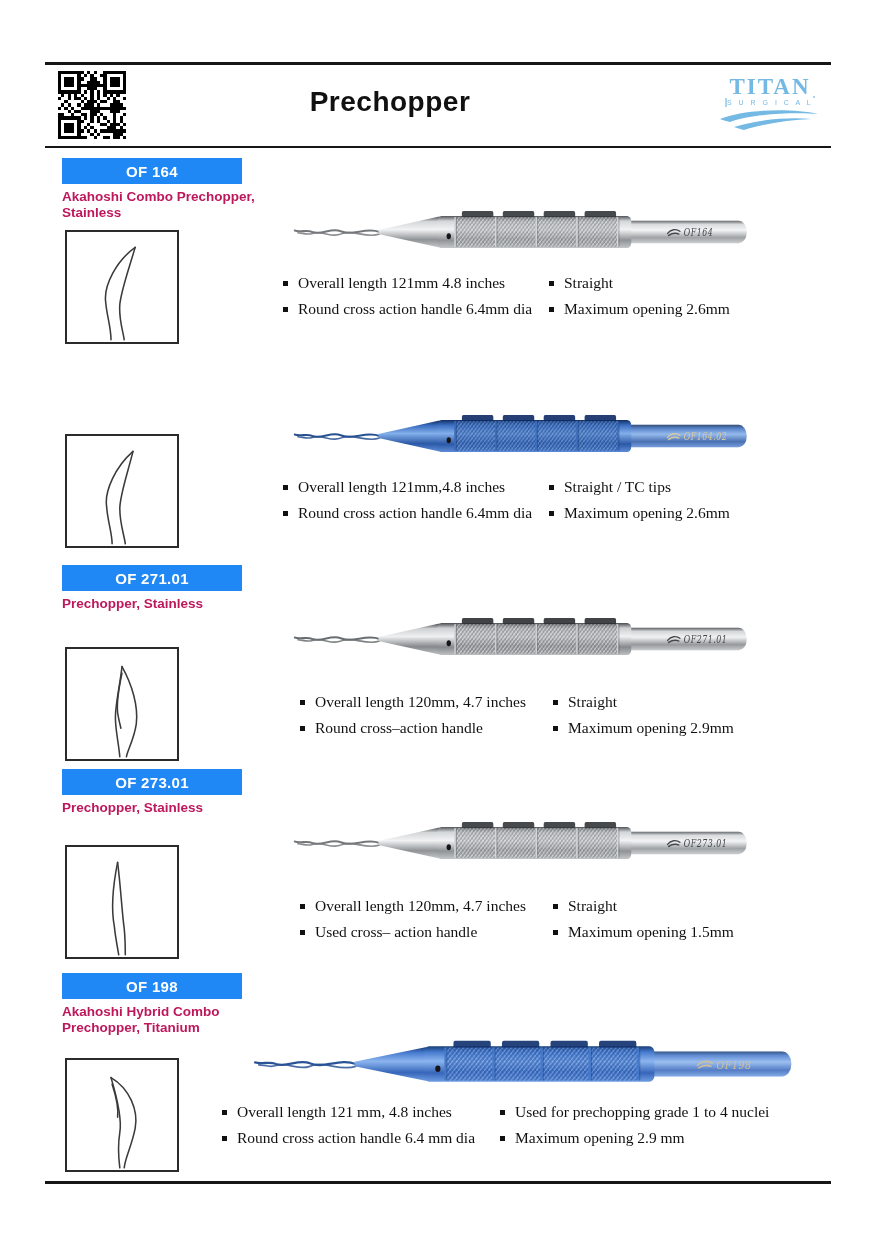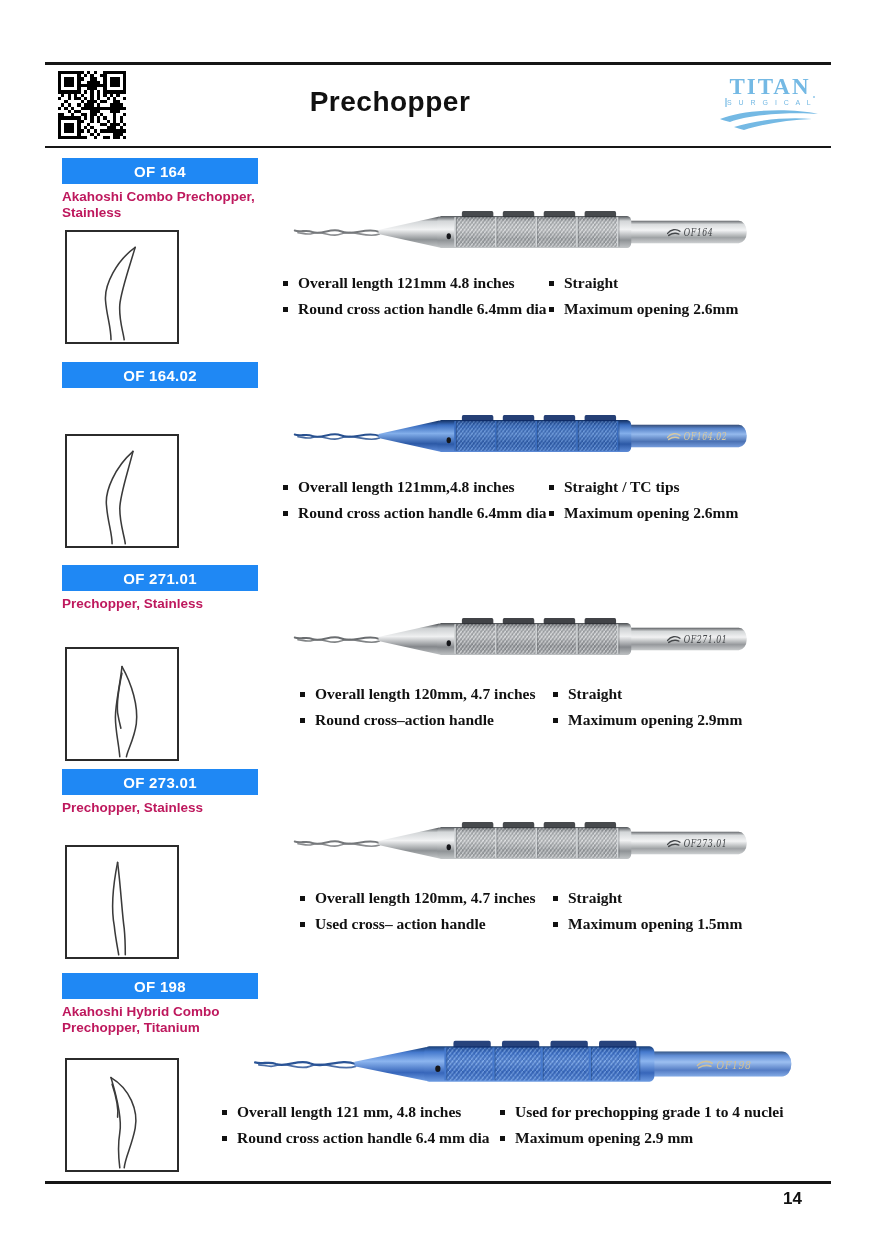--- a/index.html
+++ b/index.html
@@ -10,38 +10,38 @@
   .rule-header{top:146px;height:2px;}
   .rule-bottom{top:1181px;height:3px;}
   .qr{position:absolute;left:58px;top:71px;width:68px;height:68px;}
   .title{position:absolute;left:0;top:86px;width:780px;text-align:center;
          font-weight:bold;font-size:28px;letter-spacing:.5px;color:#111;}
   .logo{position:absolute;left:714px;top:71px;width:112px;height:66px;}
   .pagenum{position:absolute;left:0;top:1189px;width:876px;box-sizing:border-box;
            padding-right:74px;text-align:right;font-weight:bold;font-size:17px;color:#111;}
 
   .section{position:absolute;left:0;width:876px;height:203px;}
-  .badge{position:absolute;left:62px;top:0;width:196px;height:26px;background:#1f88f4;
+  .badge{position:absolute;left:62px;top:0;width:180px;height:26px;background:#1f88f4;
          color:#fff;font-weight:bold;font-size:15px;display:flex;align-items:center;
          justify-content:center;letter-spacing:.3px;}
   .subtitle{position:absolute;left:62px;top:31px;width:222px;color:#be185d;
             font-weight:bold;font-size:13.5px;line-height:1.18;}
   .tipbox{position:absolute;left:65px;top:72px;width:110px;height:110px;
           border:2px solid #2b2b2b;background:#fff;}
   .s3 .tipbox{top:82px;} .s4 .tipbox{top:76px;} .s5 .tipbox{top:85px;}
   .tip-svg{width:100%;height:100%;display:block;}
   .instrument{position:absolute;left:282px;top:46px;width:472px;height:56px;}
   .s5 .instrument{left:240px;top:60px;width:560px;height:62px;}
   .instrument-svg{width:100%;height:100%;display:block;}
   .bullets{position:absolute;left:283px;top:116px;display:flex;
            font-family:"Liberation Serif",serif;font-size:15.5px;color:#111;}
-  .s3 .bullets,.s4 .bullets{left:300px;top:120px;}
+  .s3 .bullets,.s4 .bullets{left:300px;top:128px;}
   .s5 .bullets{left:222px;top:130px;}
   .col1{width:266px;} .s3 .col1,.s4 .col1{width:253px;} .s5 .col1{width:278px;}
-  .bullet{display:flex;margin-bottom:8px;font-weight:bold;}
+  .bullet{display:flex;margin-bottom:8px;}
   .sq{width:5px;height:5px;background:#111;margin:7px 10px 0 0;flex:0 0 auto;}
 </style>
 </head>
 <body>
 
 <div id="page">
   <div class="rule rule-top"></div>
 
   <svg class="qr" viewBox="0 0 21 21" shape-rendering="crispEdges">
       <rect x="0" y="0" width="7" height="7" fill="#000"></rect>
@@ -287,21 +287,20 @@
               <span>Straight</span>
             </div>
             <div class="bullet">
               <span class="sq"></span>
               <span>Maximum opening 2.6mm</span>
             </div>
           </div>
     </div>
   </div>
       <div class="section s2" style="top: 362px;">
-    <div class="badge">OF 164.02</div>
     <div class="tipbox">
       <svg class="tip-svg" viewBox="0 0 100 100">
             <path d="M60,14 C44,28 34,50 36,64 C37,78 41,88 41,98" fill="none" stroke="#3a3a3a" stroke-width="1.4" stroke-linecap="round" stroke-linejoin="round"></path>
             <path d="M60,14 C55,34 48,54 48,66 C48,80 52,90 53,98" fill="none" stroke="#3a3a3a" stroke-width="1.4" stroke-linecap="round" stroke-linejoin="round"></path>
           </svg>
     </div>
     <div class="instrument">
       <svg class="instrument-svg" viewBox="0 0 900 80" preserveAspectRatio="none">
   <defs>
     <linearGradient id="gd1" x1="0" y1="0" x2="0" y2="1">
@@ -590,14 +589,13 @@
             <div class="bullet">
               <span class="sq"></span>
               <span>Maximum opening 2.9 mm</span>
             </div>
           </div>
     </div>
   </div>
     </div>
 
   <div class="rule rule-bottom"></div>
-  <div class="pagenum">14</div>
 </div>
 
 </body></html>

